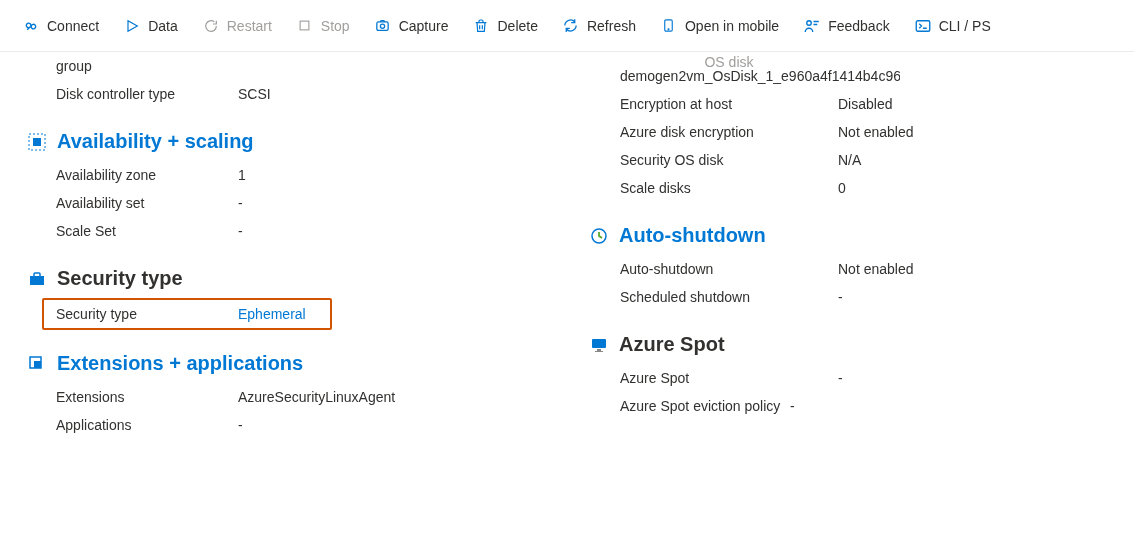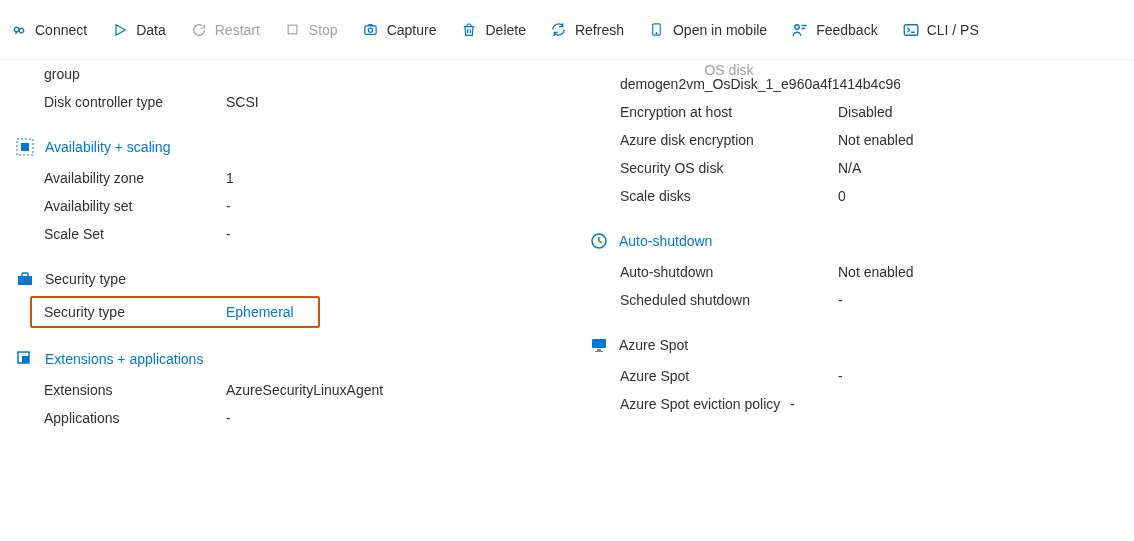--- a/index.html
+++ b/index.html
@@ -8,22 +8,22 @@
     width: 1134px; height: 541px;
     font-family: "Segoe UI", -apple-system, BlinkMacSystemFont, sans-serif;
     font-size: 14px;
     color: #323130;
     background: #ffffff;
     overflow: hidden;
   }
   .toolbar {
     display: flex;
     align-items: center;
-    height: 60px;
-    padding: 0 0;
+    height: 52px;
+    padding: 0 12px;
     border-bottom: 1px solid #edebe9;
     gap: 4px;
   }
   .toolbar-btn {
     display: flex;
     align-items: center;
     gap: 7px;
     padding: 4px 10px;
     cursor: pointer;
     color: #323130;
@@ -31,26 +31,26 @@
   }
   .toolbar-btn.disabled { color: #a19f9d; }
   .toolbar-btn .ico { width: 18px; height: 18px; display:flex; align-items:center; justify-content:center;}
   .content {
     display: flex;
     padding: 4px 0 0 0;
   }
   .col {
     flex: 0 0 auto;
   }
-  .col.left { width: 620px; padding-left:44px; }
+  .col.left { width: 620px; padding-left:56px; }
   .col.right { width: 500px; padding-left:0; }
   .section { margin-top: 22px; }
   .section-head {
     display: flex; align-items: center; gap: 11px;
-    font-weight: 400; font-size: 14px;
+    font-weight: 700; font-size: 20px;
     margin-bottom: 8px;
     margin-left: -28px;
   }
   .section-head.link { color: #0078d4; }
   .section-head.link .label { cursor: pointer; }
   .section-head .sicon { width: 18px; height: 18px; display:flex; align-items:center; justify-content:center; }
   .prop-row {
     display:flex; align-items:flex-start;
     padding: 6px 0;
     margin-left: 0;

